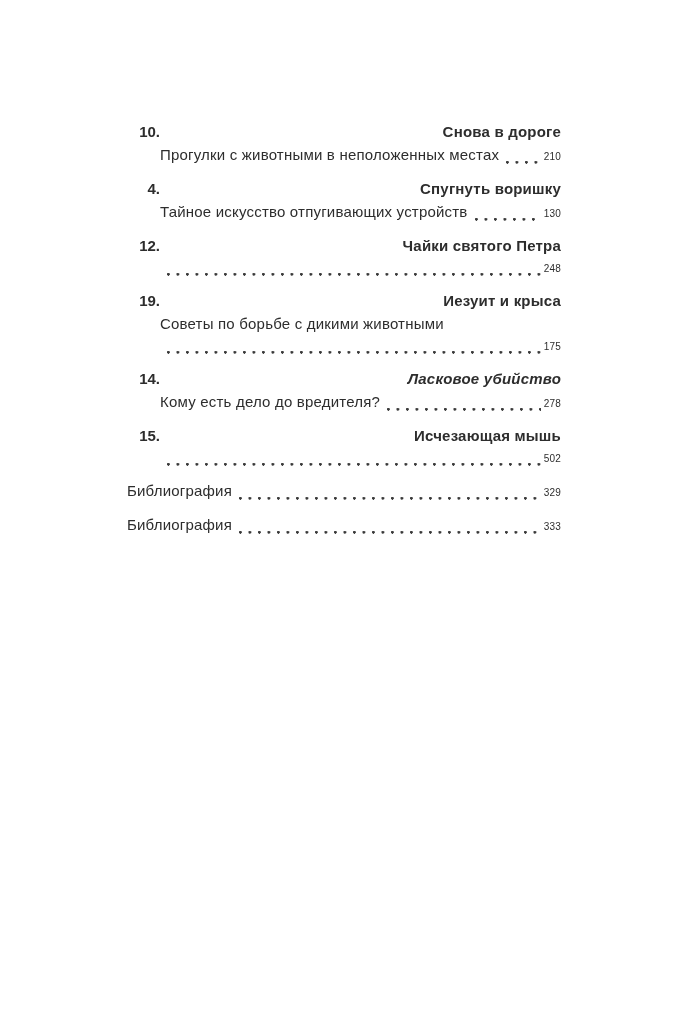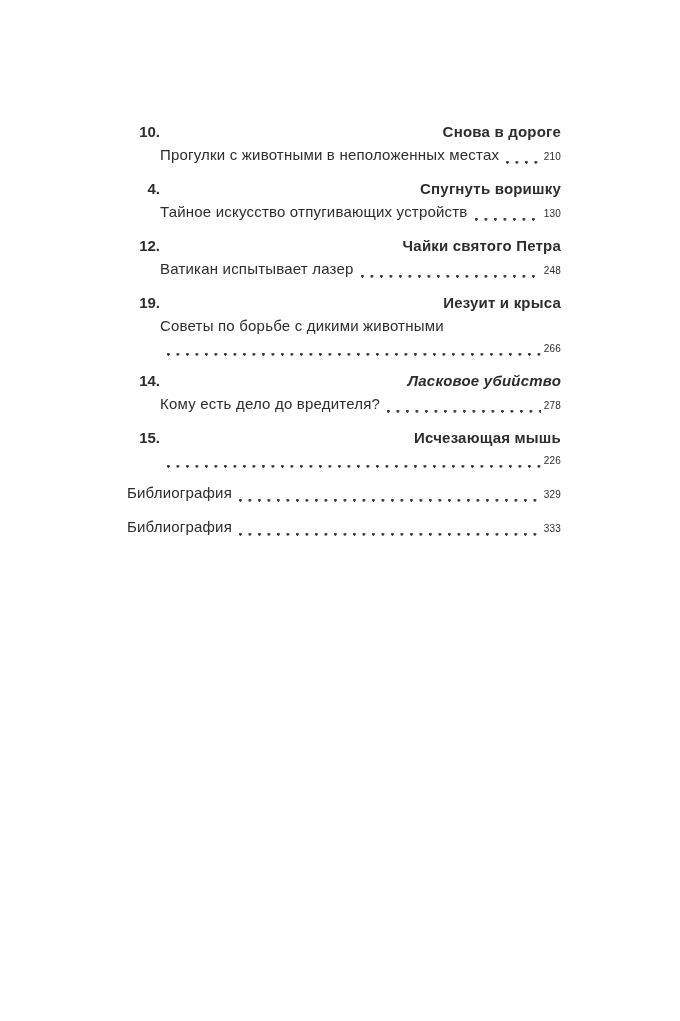--- a/index.html
+++ b/index.html
@@ -89,37 +89,36 @@
         <span class="pagenum">130</span>
       </div>
     </div>
   </div>
 
   <div class="toc-entry">
     <div class="num">12.</div>
     <div class="entry-body">
       <div class="title">Чайки святого Петра</div>
       <div class="subline">
-        <span class="sub">Ватикан испытывает лазер</span>
         <span class="dots"></span>
         <span class="pagenum">248</span>
       </div>
     </div>
   </div>
 
   <div class="toc-entry">
     <div class="num">19.</div>
     <div class="entry-body">
       <div class="title">Иезуит и крыса</div>
       <div class="subline">
         <span class="sub">Советы по борьбе с дикими животными</span>
       </div>
       <div class="subline">
         <span class="dots"></span>
-        <span class="pagenum">266</span>
+        <span class="pagenum">175</span>
       </div>
     </div>
   </div>
 
   <div class="toc-entry">
     <div class="num">14.</div>
     <div class="entry-body">
       <div class="title italic">Ласковое убийство</div>
       <div class="subline">
         <span class="sub">Кому есть дело до вредителя?</span>
@@ -128,21 +127,21 @@
       </div>
     </div>
   </div>
 
   <div class="toc-entry">
     <div class="num">15.</div>
     <div class="entry-body">
       <div class="title">Исчезающая мышь</div>
       <div class="subline">
         <span class="dots"></span>
-        <span class="pagenum">226</span>
+        <span class="pagenum">502</span>
       </div>
     </div>
   </div>
 
   <div class="backmatter-line">
     <span class="sub">Библиография</span>
     <span class="dots"></span>
     <span class="pagenum">329</span>
   </div>
 

